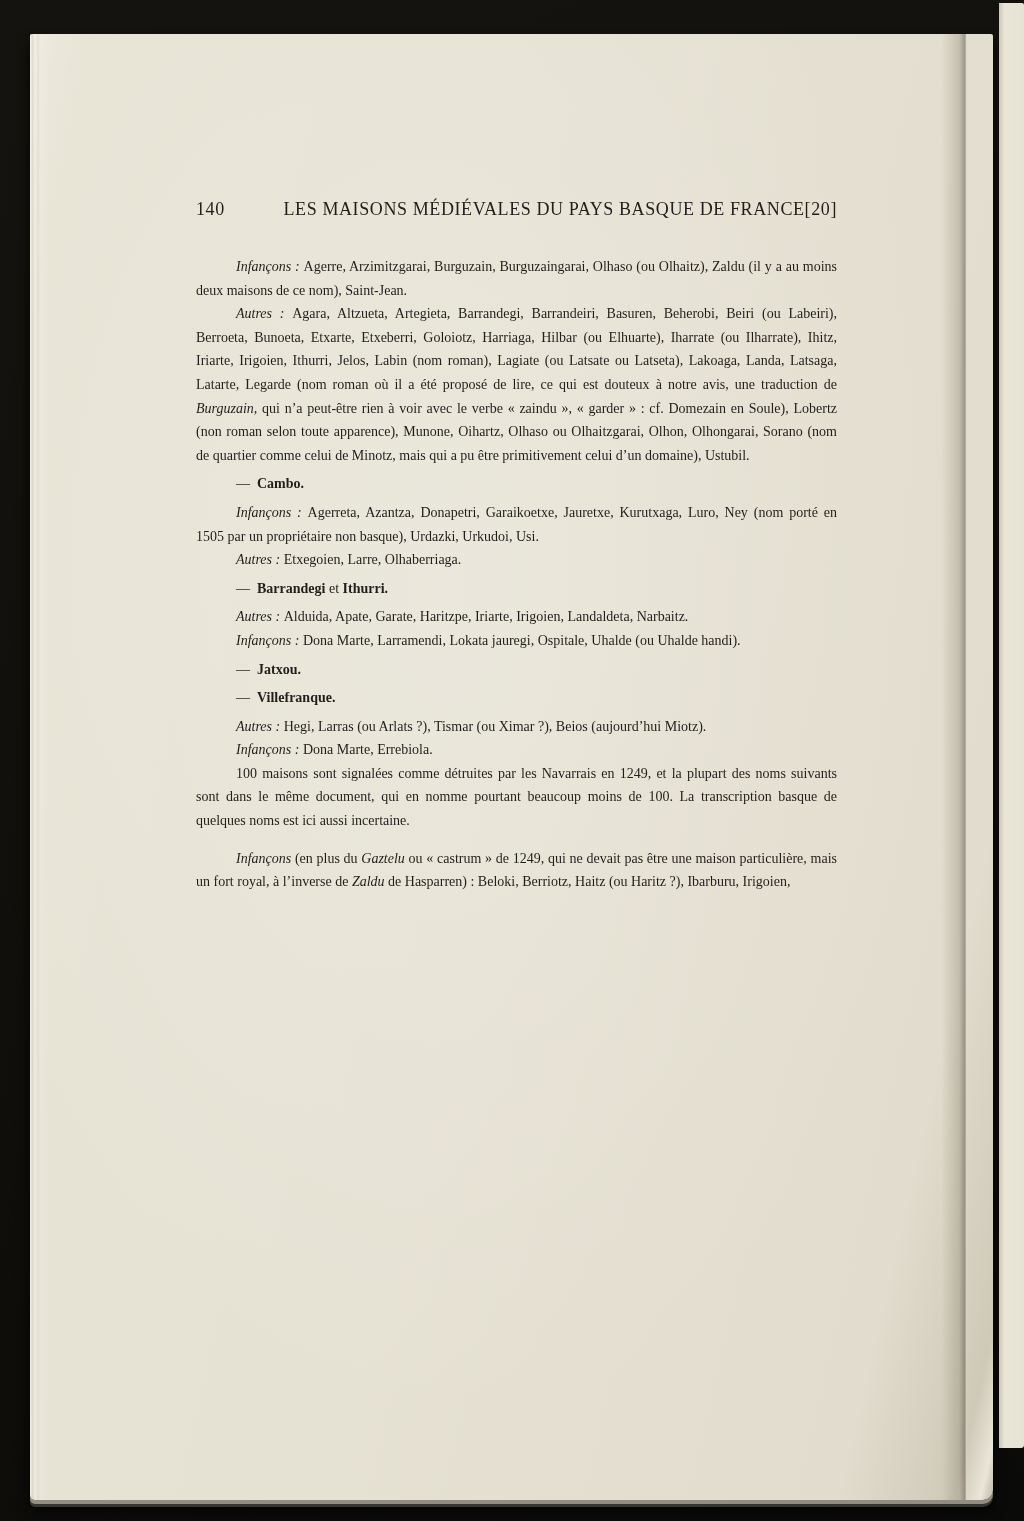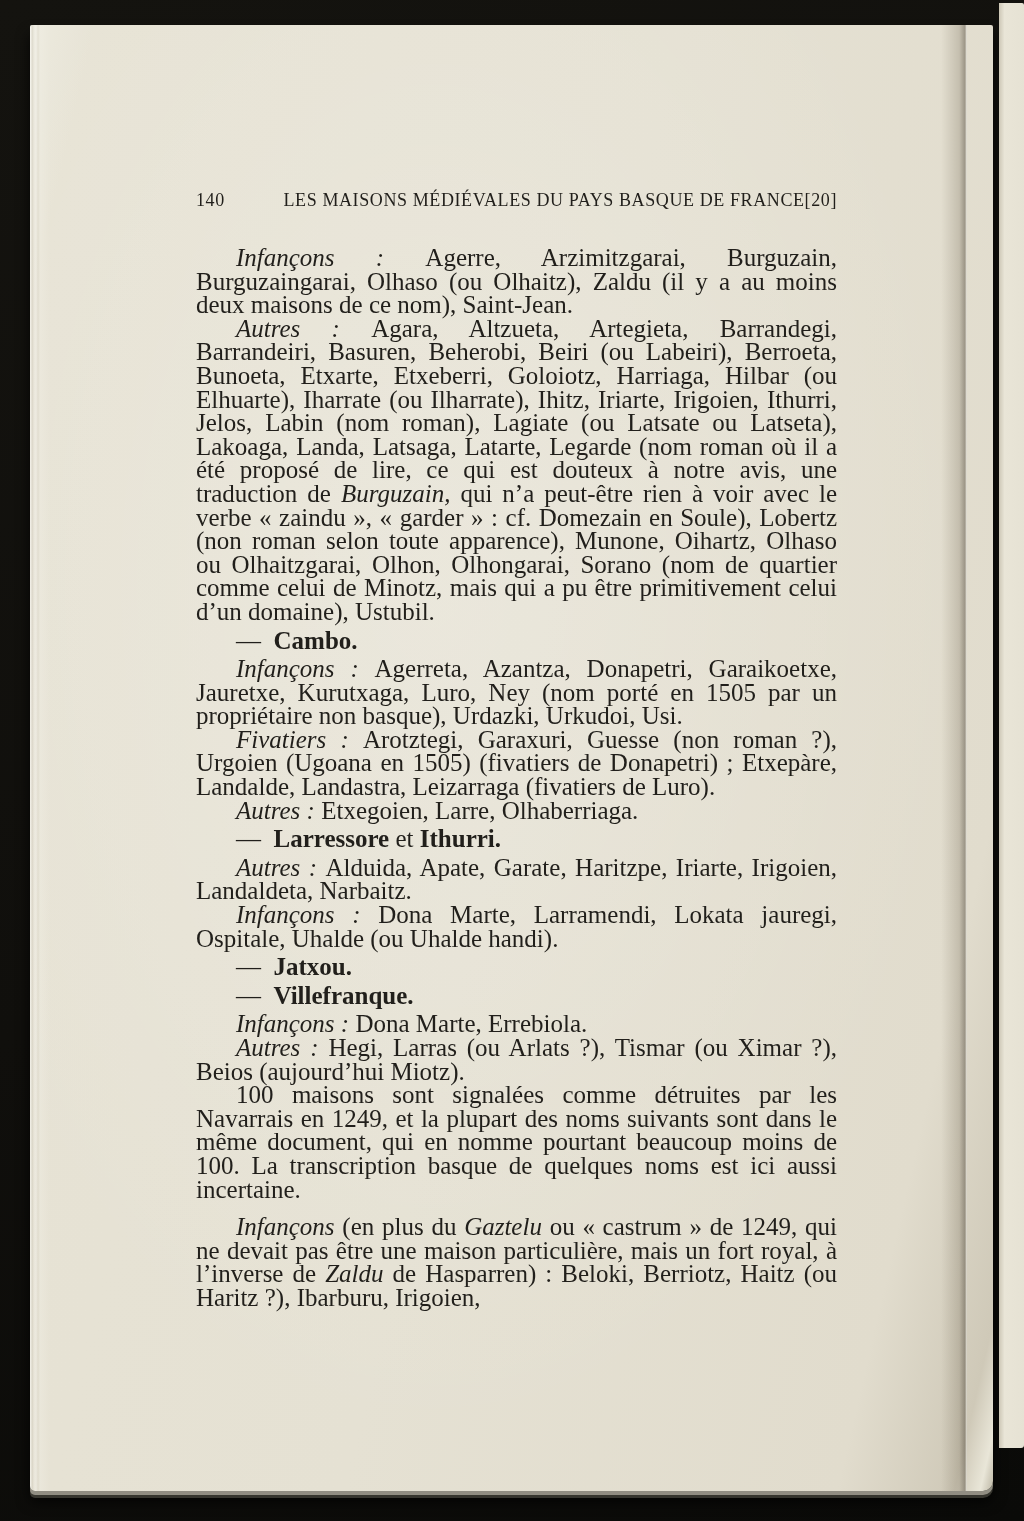--- a/index.html
+++ b/index.html
@@ -9,21 +9,21 @@
     height: 1521px;
     overflow: hidden;
     background: linear-gradient(160deg, #14130f 0%, #100f0c 55%, #0a0a08 100%);
     font-family: "Liberation Serif", "DejaVu Serif", serif;
   }
 
   
   .book-page {
     position: absolute;
     left: 30px;
-    top: 25px;
+    top: 34px;
     width: 963px;
     height: 1466px;
     background:
       radial-gradient(ellipse at 42% 38%, rgba(255,255,255,0.20), rgba(255,255,255,0) 68%),
       linear-gradient(103deg, #edebdf 0%, #e7e3d5 5%, #e5e1d3 50%, #e1dccd 88%, #cfc9b8 97%, #e9e6d8 99%, #bdb7a5 100%);
     border-radius: 2px 2px 10px 5px;
     box-shadow: 0 4px 0 rgba(220,215,200,0.55), 0 7px 0 rgba(150,145,130,0.35), 0 10px 14px rgba(0,0,0,0.8);
   }
 
   
@@ -73,21 +73,21 @@
     line-height: 24px;
     letter-spacing: 0.6px;
     margin-bottom: 34px;
     white-space: nowrap;
   }
   .page-header .page-number { flex: 0 0 auto; }
   .page-header .running-title { flex: 1 1 auto; text-align: right; }
   .page-header .bracket-number { flex: 0 0 auto; }
 
   .page-body {
-    font-size: 25px;
+    font-size: 14px;
     line-height: 23.6px;
     text-align: justify;
   }
   .page-body p {
     margin: 0;
     text-indent: 40px;
   }
   .page-body p.heading {
     margin: 5px 0 5px 0;
     text-align: left;
@@ -117,28 +117,27 @@
       <span class="page-number">140</span>
       <span class="running-title">LES MAISONS MÉDIÉVALES DU PAYS BASQUE DE FRANCE</span>
       <span class="bracket-number">[20]</span>
     </div>
 
     <div class="page-body">
         <p class="body"><span class="run-i">Infançons : </span><span class="run-n">Agerre, Arzimitzgarai, Burguzain, Burguzaingarai, Olhaso (ou Olhaitz), Zaldu (il y a au moins deux maisons de ce nom), Saint-Jean.</span></p>
         <p class="body"><span class="run-i">Autres : </span><span class="run-n">Agara, Altzueta, Artegieta, Barrandegi, Barrandeiri, Basuren, Beherobi, Beiri (ou Labeiri), Berroeta, Bunoeta, Etxarte, Etxeberri, Goloiotz, Harriaga, Hilbar (ou Elhuarte), Iharrate (ou Ilharrate), Ihitz, Iriarte, Irigoien, Ithurri, Jelos, Labin (nom roman), Lagiate (ou Latsate ou Latseta), Lakoaga, Landa, Latsaga, Latarte, Legarde (nom roman où il a été proposé de lire, ce qui est douteux à notre avis, une traduction de </span><span class="run-i">Burguzain,</span><span class="run-n"> qui n’a peut-être rien à voir avec le verbe « zaindu », « garder » : cf. Domezain en Soule), Lobertz (non roman selon toute apparence), Munone, Oihartz, Olhaso ou Olhaitzgarai, Olhon, Olhongarai, Sorano (nom de quartier comme celui de Minotz, mais qui a pu être primitivement celui d’un domaine), Ustubil.</span></p>
         <p class="heading"><span class="run-n">— </span><span class="run-b">Cambo.</span></p>
         <p class="body"><span class="run-i">Infançons : </span><span class="run-n">Agerreta, Azantza, Donapetri, Garaikoetxe, Jauretxe, Kurutxaga, Luro, Ney (nom porté en 1505 par un propriétaire non basque), Urdazki, Urkudoi, Usi.</span></p>
-        <p class="body"><span class="run-i">Fivatiers : </span><span class="run-n">Arotztegi, Garaxuri, Guesse (non roman ?), Urgoien (Ugoana en 1505) (fivatiers de Donapetri) ; Etxepàre, Landalde, Landastra, Leizarraga (fivatiers de Luro).</span></p>
         <p class="body"><span class="run-i">Autres : </span><span class="run-n">Etxegoien, Larre, Olhaberriaga.</span></p>
-        <p class="heading"><span class="run-n">— </span><span class="run-b">Larressore</span><span class="run-n"> et </span><span class="run-b">Ithurri.</span></p>
+        <p class="heading"><span class="run-n">— </span><span class="run-b">Barrandegi</span><span class="run-n"> et </span><span class="run-b">Ithurri.</span></p>
         <p class="body"><span class="run-i">Autres : </span><span class="run-n">Alduida, Apate, Garate, Haritzpe, Iriarte, Irigoien, Landaldeta, Narbaitz.</span></p>
         <p class="body"><span class="run-i">Infançons : </span><span class="run-n">Dona Marte, Larramendi, Lokata jauregi, Ospitale, Uhalde (ou Uhalde handi).</span></p>
         <p class="heading"><span class="run-n">— </span><span class="run-b">Jatxou.</span></p>
         <p class="heading"><span class="run-n">— </span><span class="run-b">Villefranque.</span></p>
+        <p class="body"><span class="run-i">Autres : </span><span class="run-n">Hegi, Larras (ou Arlats ?), Tismar (ou Ximar ?), Beios (aujourd’hui Miotz).</span></p>
         <p class="body"><span class="run-i">Infançons : </span><span class="run-n">Dona Marte, Errebiola.</span></p>
-        <p class="body"><span class="run-i">Autres : </span><span class="run-n">Hegi, Larras (ou Arlats ?), Tismar (ou Ximar ?), Beios (aujourd’hui Miotz).</span></p>
         <p class="body"><span class="run-n">100 maisons sont signalées comme détruites par les Navarrais en 1249, et la plupart des noms suivants sont dans le même document, qui en nomme pourtant beaucoup moins de 100. La transcription basque de quelques noms est ici aussi incertaine.</span></p>
         <p class="body spaced"><span class="run-i">Infançons </span><span class="run-n">(en plus du </span><span class="run-i">Gaztelu</span><span class="run-n"> ou « castrum » de 1249, qui ne devait pas être une maison particulière, mais un fort royal, à l’inverse de </span><span class="run-i">Zaldu</span><span class="run-n"> de Hasparren) : Beloki, Berriotz, Haitz (ou Haritz ?), Ibarburu, Irigoien,</span></p>
       </div>
   </div>
 </div>
 
 <div class="next-page-edge"></div>
 
 </body></html>

